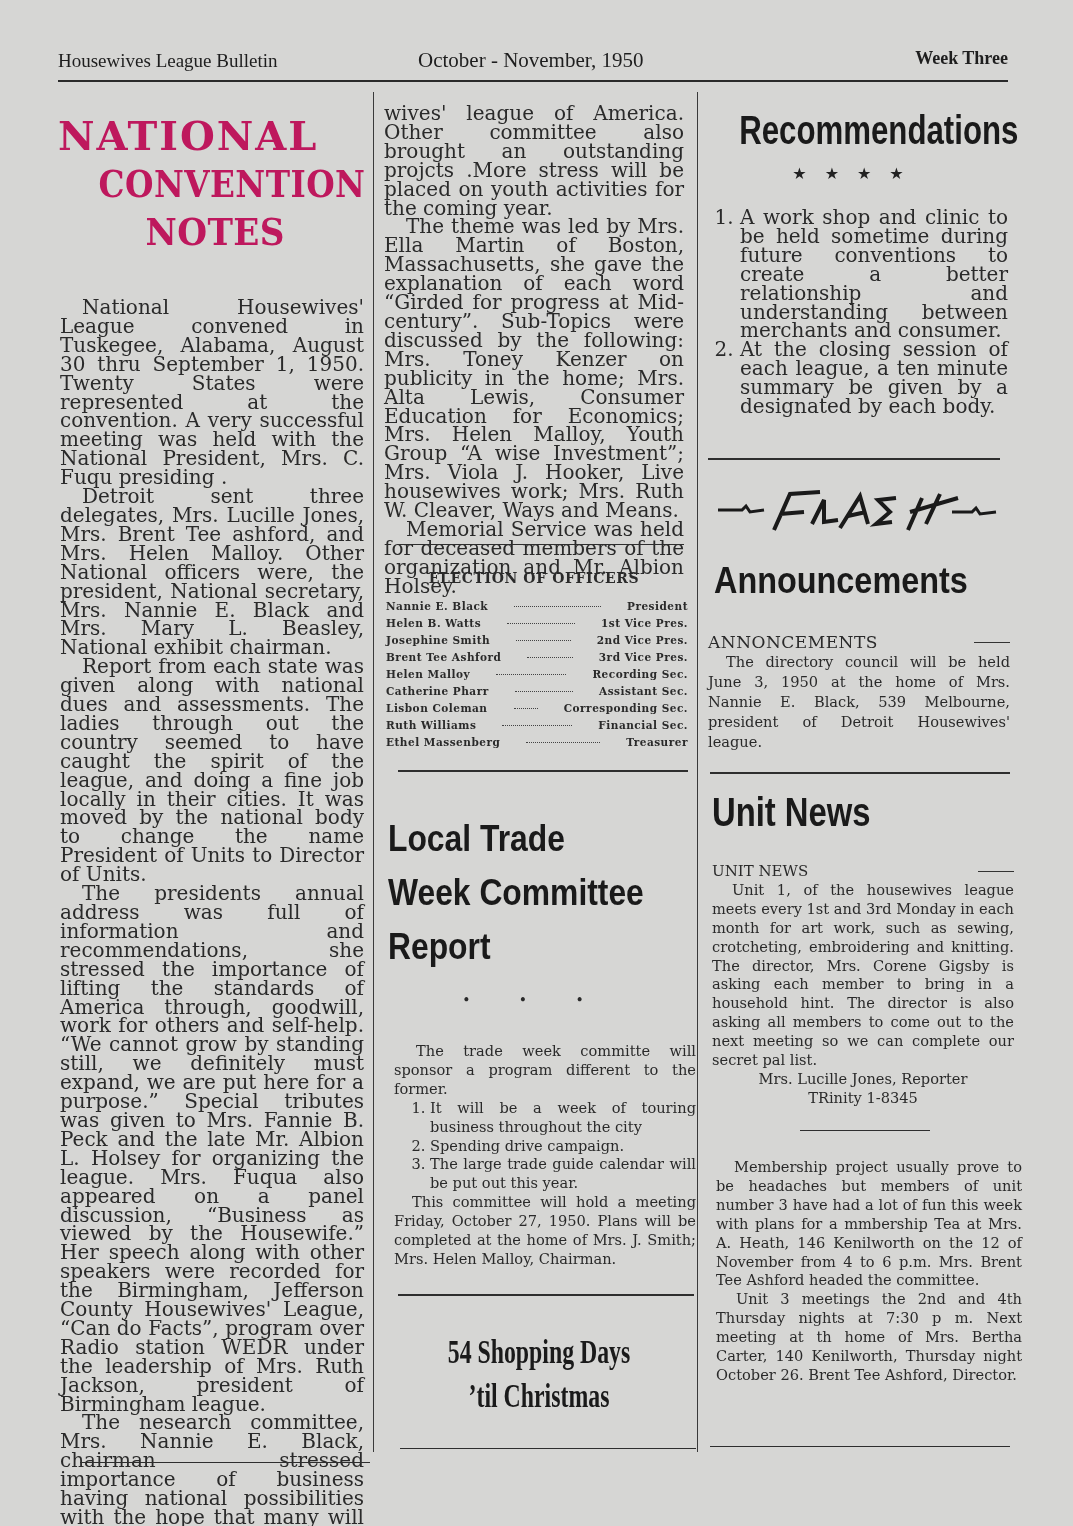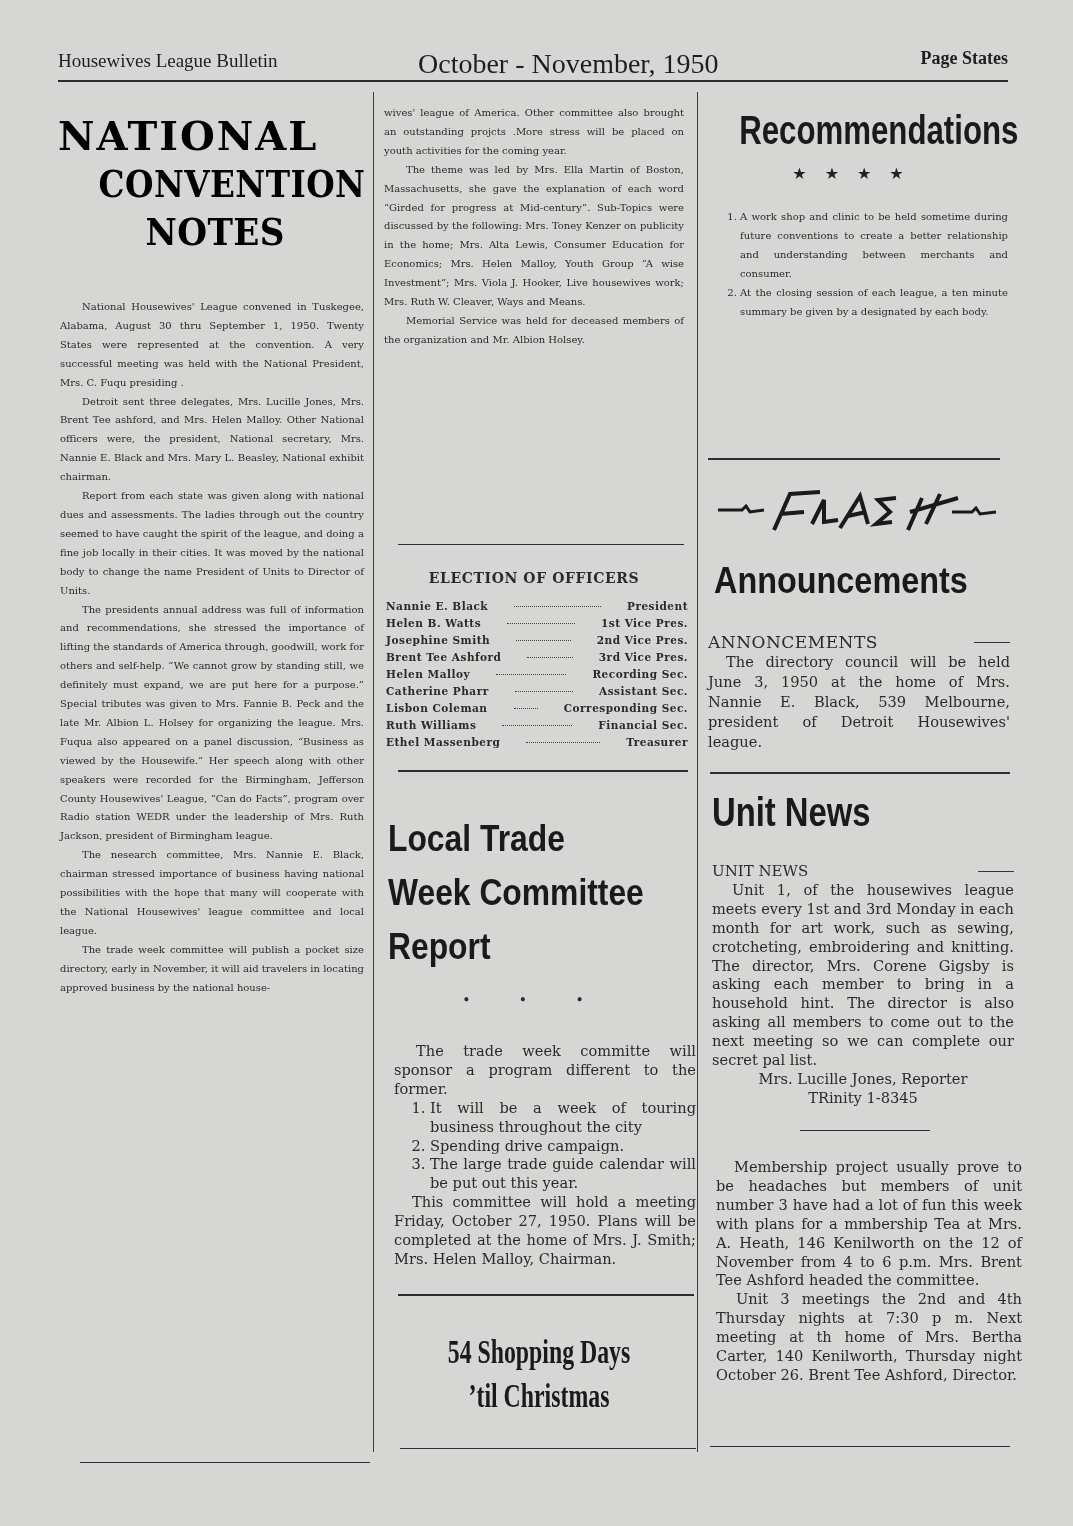--- a/index.html
+++ b/index.html
@@ -9,34 +9,34 @@
     color: #2a2a2a;
     font-family: "DejaVu Serif", serif;
     position: relative;
   }
   .page { position: absolute; left: 0; top: 0; width: 1073px; height: 1526px; }
   .masthead {
     position: absolute; left: 58px; top: 46px; width: 950px; height: 32px;
     font-family: "Liberation Serif", serif; font-size: 19px; color: #1e1e1e;
   }
   .masthead .left { position: absolute; left: 0; top: 4px; }
-  .masthead .mid { position: absolute; left: 360px; top: 2px; font-size: 28px; }
+  .masthead .mid { position: absolute; left: 360px; top: 2px; font-size: 21px; }
   .masthead .right { position: absolute; right: 0; top: 2px; font-weight: bold; font-size: 18px; }
   .rule-top { position: absolute; left: 58px; top: 80px; width: 950px; height: 2px; background: #2a2a2a; }
   .col-rule { position: absolute; width: 1px; background: #3a3a3a; }
 
-  .col { position: absolute; font-size: 10px; line-height: 18.9px; text-align: justify; }
+  .col { position: absolute; font-size: 20px; line-height: 18.9px; text-align: justify; }
   .col p { margin: 0; }
   .col p.indent { text-indent: 22px; }
   .col1 { left: 60px; top: 298px; width: 304px; }
   .col2 { left: 384px; top: 104px; width: 300px; }
   .col3 { left: 706px; top: 208px; width: 302px; }
 
   .head-slab {
-    font-family: "DejaVu Serif", serif; font-weight: bold; color: #000000;
+    font-family: "DejaVu Serif", serif; font-weight: bold; color: #be185d;
     letter-spacing: 0.5px;
   }
   .nat-head { position: absolute; left: 58px; top: 112px; width: 290px; }
   .nat-head div { line-height: 48px; }
   .nat-head .l1 { font-size: 40px; letter-spacing: 2px; }
   .nat-head .l2 { font-size: 38px; text-align: right; transform: scaleX(0.86); transform-origin: right; }
   .nat-head .l3 { font-size: 38px; text-align: right; padding-right: 70px; transform: scaleX(0.9); transform-origin: right;}
 
   .condensed { font-family: "Liberation Sans", sans-serif; font-weight: bold; color: #1a1a1a; }
   .rec-head { position: absolute; left: 706px; top: 108px; width: 302px; text-align: center; font-size: 40px; transform: scaleX(0.78); }
@@ -73,21 +73,21 @@
   .xmas { position: absolute; left: 384px; top: 1330px; width: 310px; text-align: center; font-family: "Liberation Serif", serif; font-weight: bold; font-size: 34px; line-height: 44px; transform: scaleX(0.7); color: #1a1a1a; }
 </style>
 </head>
 <body>
 
 <div class="page">
 
   <div class="masthead">
     <span class="left">Housewives League Bulletin</span>
     <span class="mid">October - November, 1950</span>
-    <span class="right">Page States</span>
+    <span class="right">Week Three</span>
   </div>
   <div class="rule-top"></div>
 
   <div class="col-rule" style="left:373px; top:92px; height:1360px;"></div>
   <div class="col-rule" style="left:697px; top:92px; height:1360px;"></div>
 
   <div class="nat-head head-slab">
     <div class="l1">NATIONAL</div>
     <div class="l2">CONVENTION</div>
     <div class="l3">NOTES</div>

